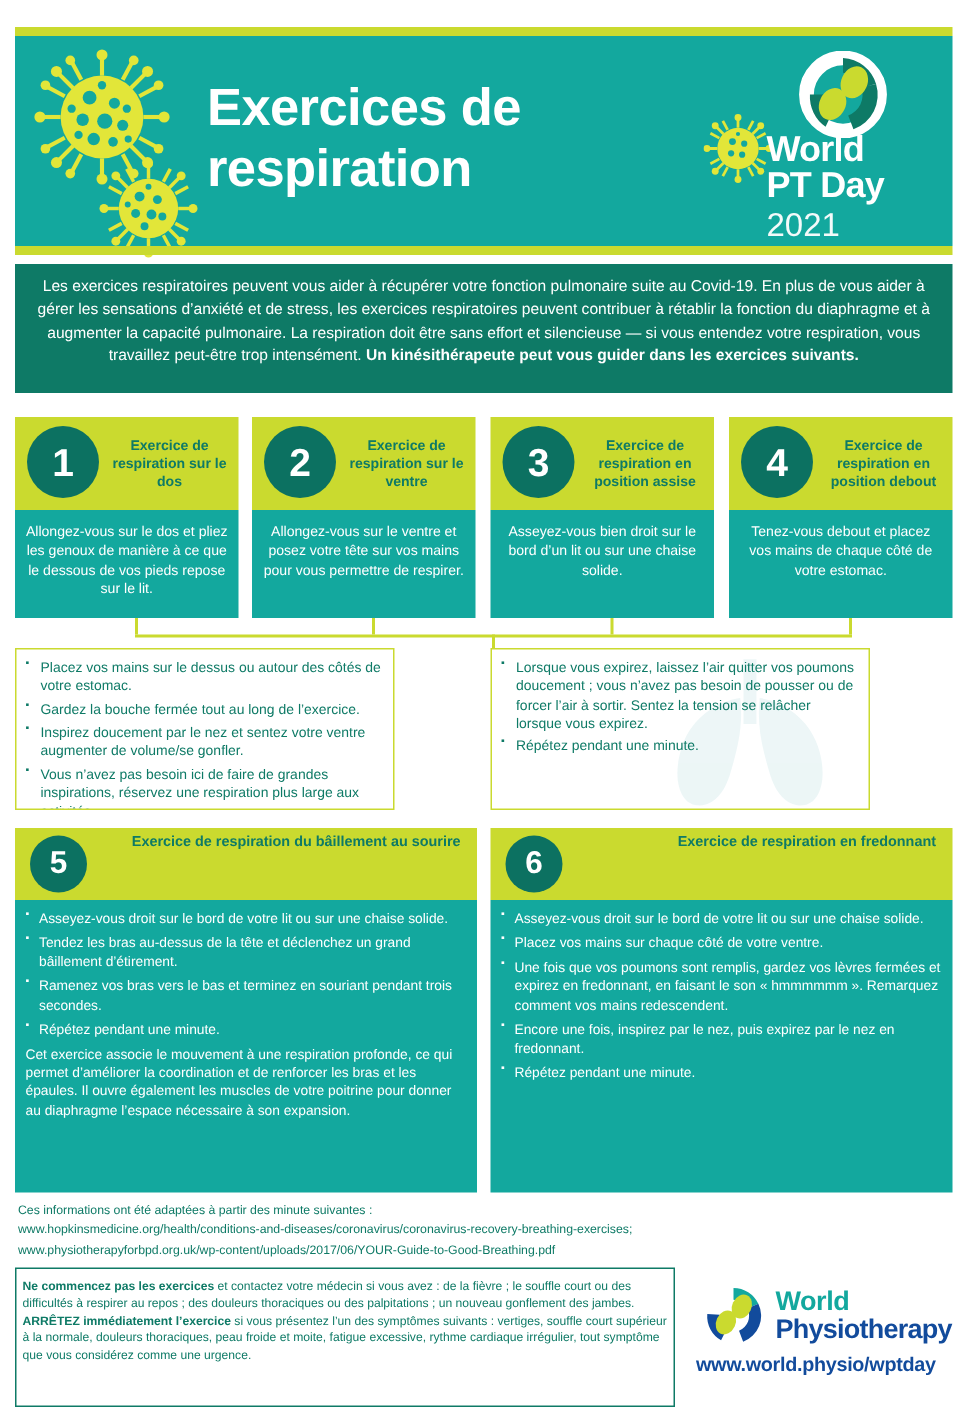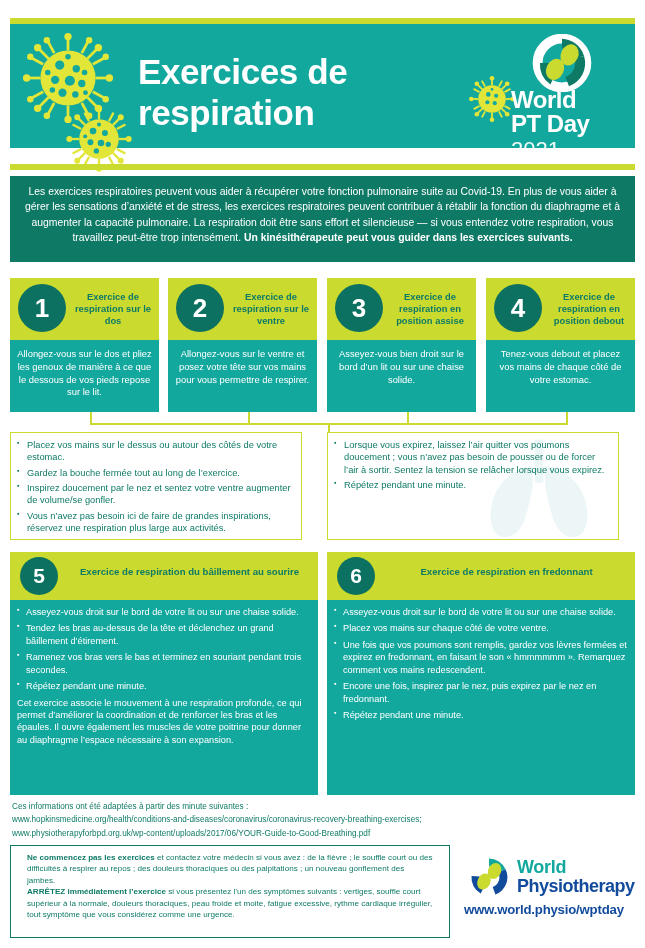--- a/index.html
+++ b/index.html
@@ -12,21 +12,21 @@
   .page { position: relative; width: 645px; height: 948px; background: #fff; }
 
   
   .header-wrap { position: absolute; left: 10px; top: 18px; width: 625px; height: 152px; }
   .header-rule-top, .header-rule-bot {
     position: absolute; left: 0; width: 625px; height: 6px; background: #cada2f;
   }
   .header-rule-top { top: 0; }
   .header-rule-bot { bottom: 0; }
   .header-band {
-    position: absolute; left: 0; top: 6px; width: 625px; height: 124px;
+    position: absolute; left: 0; top: 6px; width: 625px; height: 140px;
     background: #13a89e;
   }
   .header-title {
     position: absolute; left: 128px; top: 28px; width: 320px;
     color: #ffffff; font-size: 35px; line-height: 1.16; font-weight: bold;
     letter-spacing: -0.4px;
   }
   .virus { position: absolute; }
   .wptday-logo { position: absolute; right: 12px; top: 8px; width: 112px; height: 130px; }
   .wpt-text { position: absolute; left: 0; top: 56px; width: 112px; color: #fff; }
@@ -71,21 +71,21 @@
     padding: 8px 7px; display: flex; align-items: flex-start; justify-content: center;
   }
 
   
   .bracket { position: absolute; left: 10px; top: 412px; width: 625px; height: 24px; }
   .bracket span { position: absolute; background: #cada2f; }
 
   
   .bullets-row { position: absolute; left: 10px; top: 432px; width: 625px; height: 108px; }
   .bullet-panel {
-    position: absolute; top: 0; width: 292px; height: 108px;
+    position: absolute; top: 0; width: 253px; height: 108px;
     border: 1.5px solid #cada2f; background: transparent;
     padding: 6px 7px 6px 6px; overflow: hidden;
   }
   .bullet-panel.left { left: 0; }
   .bullet-panel.right { left: 317px; }
   .bullet-panel ul { list-style: none; }
   .bullet-panel li {
     position: relative; padding-left: 10px; margin-bottom: 3px;
     color: #0e7a66; font-size: 9.3px; line-height: 1.33;
   }
@@ -102,23 +102,23 @@
   .big.left { left: 0; }
   .big.right { left: 317px; }
   .big-head { position: relative; height: 48px; background: #cada2f; }
   .big-num {
     position: absolute; left: 10px; top: 5px; width: 38px; height: 38px;
     border-radius: 50%; background: #0c7161; color: #fff;
     font-size: 21px; font-weight: bold;
     display: flex; align-items: center; justify-content: center;
   }
   .big-title {
-    position: absolute; left: 62px; top: 14px; width: 235px;
+    position: absolute; left: 62px; top: 4px; width: 235px;
     color: #0e7a66; font-weight: bold; font-size: 9.6px; line-height: 1.3;
-    text-align: center;
+    text-align: right;
   }
   .big-body {
     height: 195px; background: #13a89e; color: #ffffff;
     padding: 6px 8px 5px 7px; font-size: 9.2px; line-height: 1.35;
   }
   .big-body ul { list-style: none; }
   .big-body li { position: relative; padding-left: 9px; margin-bottom: 4px; }
   .big-body li::before {
     content: "▪"; position: absolute; left: 0; top: -1px; font-size: 7px; color: #ffffff;
   }
@@ -126,21 +126,21 @@
 
   
   .sources {
     position: absolute; left: 12px; top: 800px; width: 620px;
     color: #0e7a66; font-size: 8.2px; line-height: 1.62;
   }
 
   
   .warning {
     position: absolute; left: 10px; top: 845px; width: 440px; height: 93px;
-    border: 1.2px solid #0e7a66; padding: 6px 16px;
+    border: 1.2px solid #0e7a66; padding: 6px 4px;
     color: #0e7a66; font-size: 8.1px; line-height: 1.42;
   }
   .warning b { font-weight: bold; }
   .footer-logo { position: absolute; left: 462px; top: 852px; width: 175px; height: 80px; }
   .fl-text { position: absolute; left: 55px; top: 6px; }
   .fl-l1 { color: #13a89e; font-size: 18px; font-weight: bold; line-height: 1.05; letter-spacing: -0.3px; }
   .fl-l2 { color: #124b9c; font-size: 18px; font-weight: bold; line-height: 1.05; letter-spacing: -0.5px; }
   .fl-url { position: absolute; left: 2px; top: 50px; color: #124b9c;
             font-size: 13.2px; font-weight: bold; letter-spacing: -0.2px; }
 </style>

